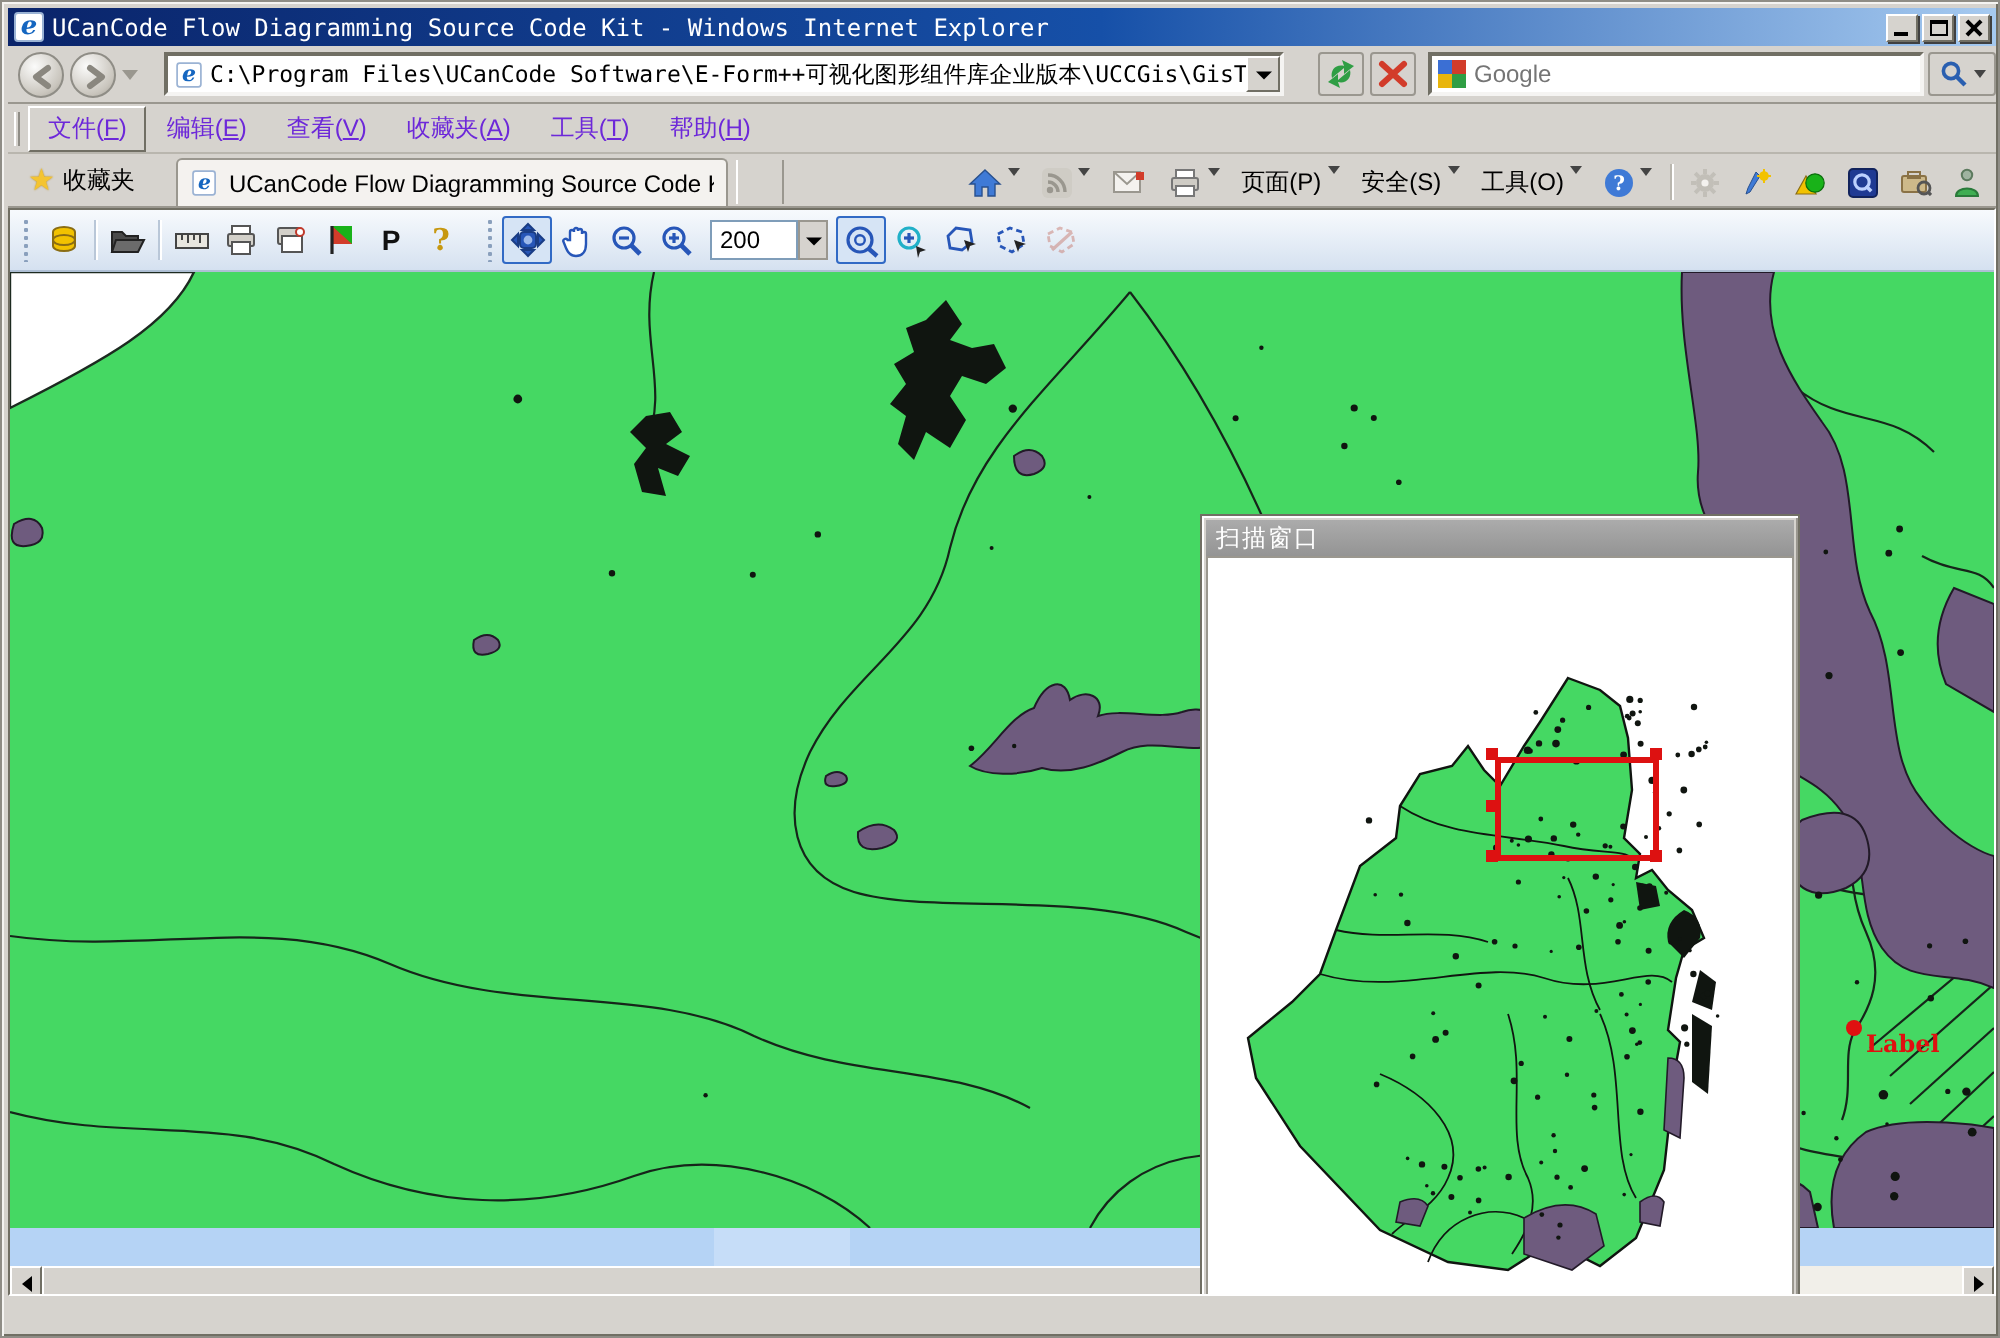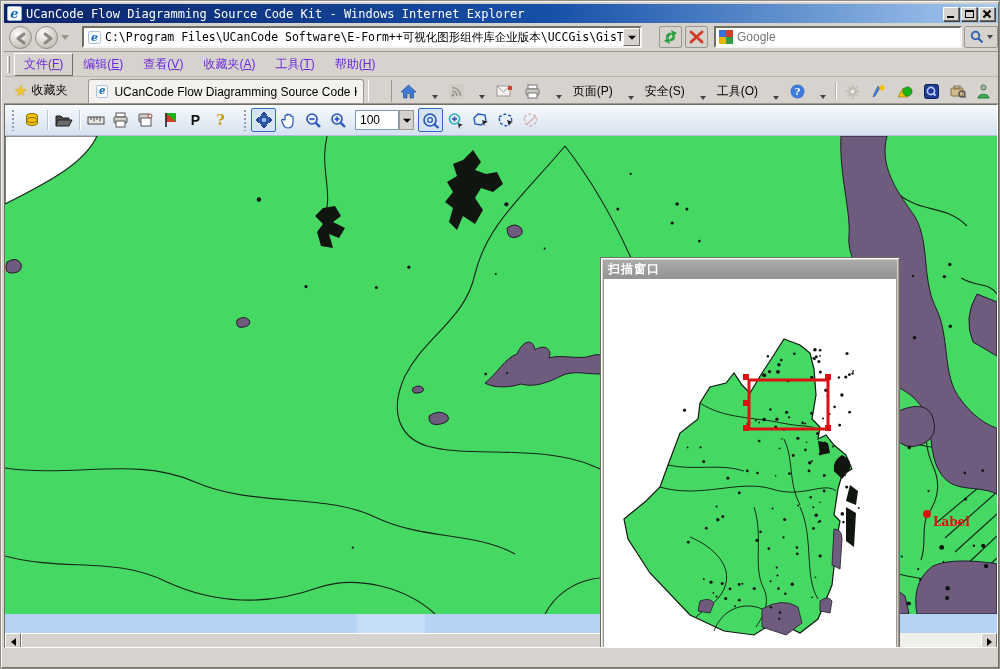--- a/index.html
+++ b/index.html
@@ -64,21 +64,21 @@
   
   .tabrow { position:absolute; left:3px; top:76px; width:994px; height:27px; background:#d6d3ce;
             border-bottom:1px solid #9a978f; }
   .favbtn { position:absolute; left:4px; top:3px; height:21px; display:flex; align-items:center; padding:0 6px; }
   .tab { position:absolute; left:84px; top:2px; width:276px; height:24px; background:#f4f2ef;
          border:1px solid #9a978f; border-bottom:none; border-radius:3px 3px 0 0;
          display:flex; align-items:center; padding:0 6px; gap:5px; }
   .tab span { white-space:nowrap; overflow:hidden; font-size:12px; }
   .tabstub { position:absolute; left:364px; top:3px; width:24px; height:22px; border-right:1px solid #9a978f; border-left:1px solid #fff; }
   .cmdbar { position:absolute; right:4px; top:2px; height:24px; display:flex; align-items:center; gap:3px; }
-  .cmditem { display:flex; align-items:flex-end; gap:15px; padding:2px 4px; border-radius:2px; }
+  .cmditem { display:flex; align-items:flex-start; gap:3px; padding:2px 4px; border-radius:2px; }
   .cmditem .lbl { white-space:nowrap; }
   .tri-s { width:0; height:0; border-left:3px solid transparent; border-right:3px solid transparent; border-top:4px solid #444; }
   .vsep { width:1px; height:18px; background:#b9b6ae; margin:0 2px; box-shadow:1px 0 0 #fff; }
 
   
   .content { position:absolute; left:3px; top:103px; width:994px; height:544px; background:#45d863;
              border:1px solid; border-color:#716f64 #fff #fff #716f64; overflow:hidden; }
 
   .gis-toolbar { position:absolute; left:0; top:0; width:992px; height:31px;
                  background:linear-gradient(#f7fafd,#d5e1f0); border-bottom:1px solid #aebfd4;
@@ -107,21 +107,21 @@
           border:1px solid; border-color:#fff #716f64 #716f64 #fff; box-shadow:1px 1px 0 #404040 inset 0 0; }
   .sbtn .tl { position:absolute; left:5px; top:4px; width:0; height:0; }
   .arr-left  { border-top:4px solid transparent; border-bottom:4px solid transparent; border-right:5px solid #000; }
   .arr-right { border-top:4px solid transparent; border-bottom:4px solid transparent; border-left:5px solid #000; }
   .sthumb { position:absolute; left:16px; top:0; width:830px; height:16px; background:#d6d3ce;
             border:1px solid; border-color:#fff #716f64 #716f64 #fff; }
 
   
   .overview { position:absolute; left:595px; top:152px; width:300px; height:410px; background:#d6d3ce;
               border:1px solid #716f64; box-shadow:inset 1px 1px 0 #fff, inset -1px -1px 0 #9a978f; padding:2px; }
-  .ov-title { height:18px; background:linear-gradient(#ababab,#949494); color:#fff; font-weight:bold;
+  .ov-title { height:18px; background:linear-gradient(#ababab,#949494); color:#fff; font-weight:normal;
               display:flex; align-items:flex-end; padding:0 5px; letter-spacing:1px; }
   .ov-client { position:relative; width:294px; height:386px; background:#fff; border:1px solid #9a978f; overflow:hidden; }
 
   
   .statusbar { position:absolute; left:3px; top:647px; width:994px; height:19px; background:#d6d3ce;
                border-top:1px solid #fff; display:flex; align-items:center; }
   .status-msg { padding-left:6px; flex:1; color:#000; }
   .status-right { display:flex; align-items:center; gap:6px; padding-right:4px; }
   .zone-ico { width:15px; height:15px; border-radius:50%; background:radial-gradient(circle at 35% 30%, #e9e9e9,#9d9d9d);
               border:1px solid #7c7c7c; position:relative; }
@@ -415,21 +415,21 @@
       </span>
       <span class="tbtn">
         <svg width="17" height="17" viewBox="0 0 17 17">
             <circle cx="7" cy="7" r="5" fill="none" stroke="#2756b8" stroke-width="1.6"></circle>
             <line x1="10.8" y1="10.8" x2="15" y2="15" stroke="#2756b8" stroke-width="2.4"></line>
             <line x1="4.5" y1="7" x2="9.5" y2="7" stroke="#2756b8" stroke-width="1.6"></line>
             <line x1="7" y1="4.5" x2="7" y2="9.5" stroke="#2756b8" stroke-width="1.6"></line>
           </svg>
       </span>
       <span class="zoomcombo">
-        <span class="zfield">100</span>
+        <span class="zfield">200</span>
         <span class="zdrop">
             <span class="tri-down"></span>
           </span>
       </span>
       <span class="tbtn pressed">
         <svg width="18" height="17" viewBox="0 0 18 17">
             <circle cx="8" cy="8" r="6" fill="none" stroke="#2756b8" stroke-width="1.6"></circle>
             <circle cx="8" cy="8" r="2.4" fill="none" stroke="#2756b8" stroke-width="1.2"></circle>
             <line x1="12.5" y1="12.5" x2="16.5" y2="16" stroke="#2756b8" stroke-width="2.2"></line>
           </svg>

